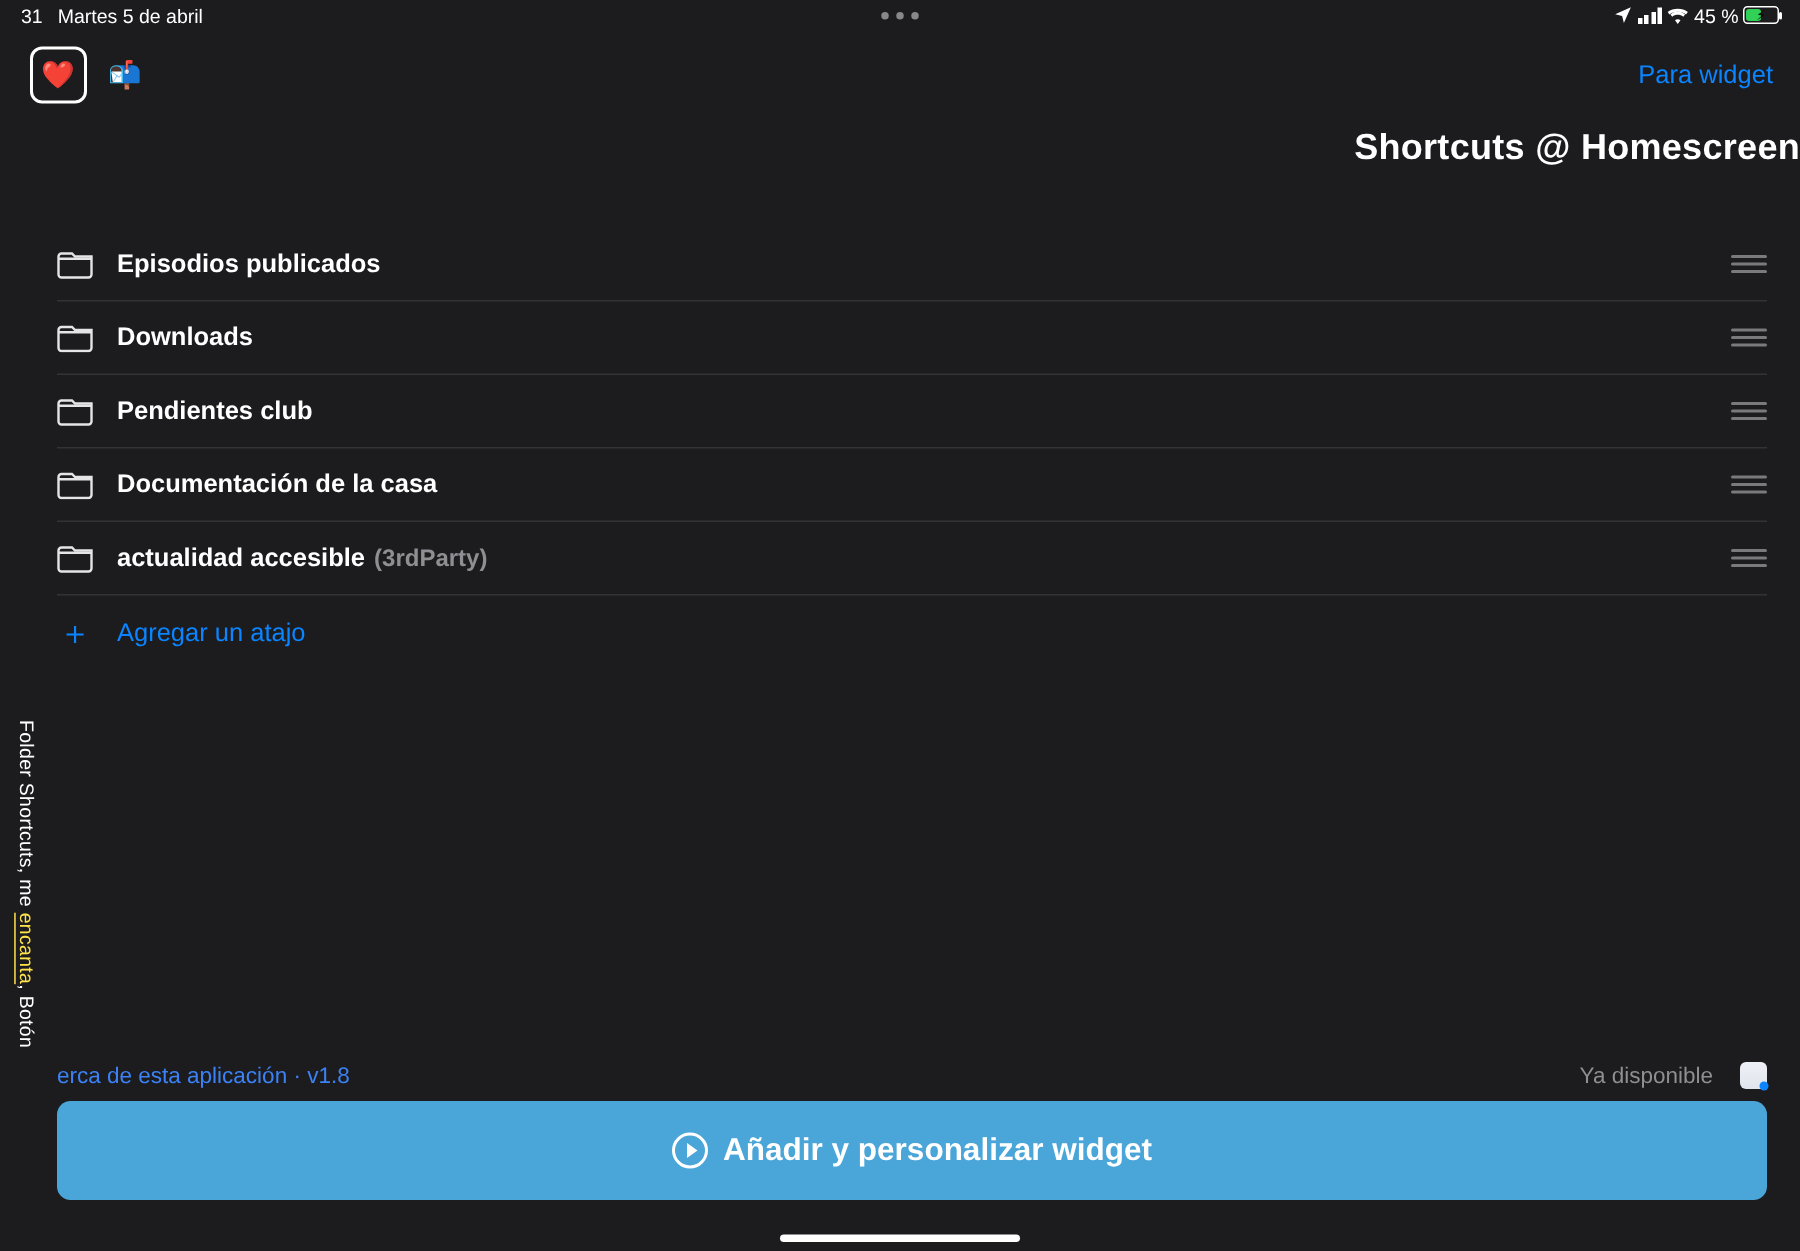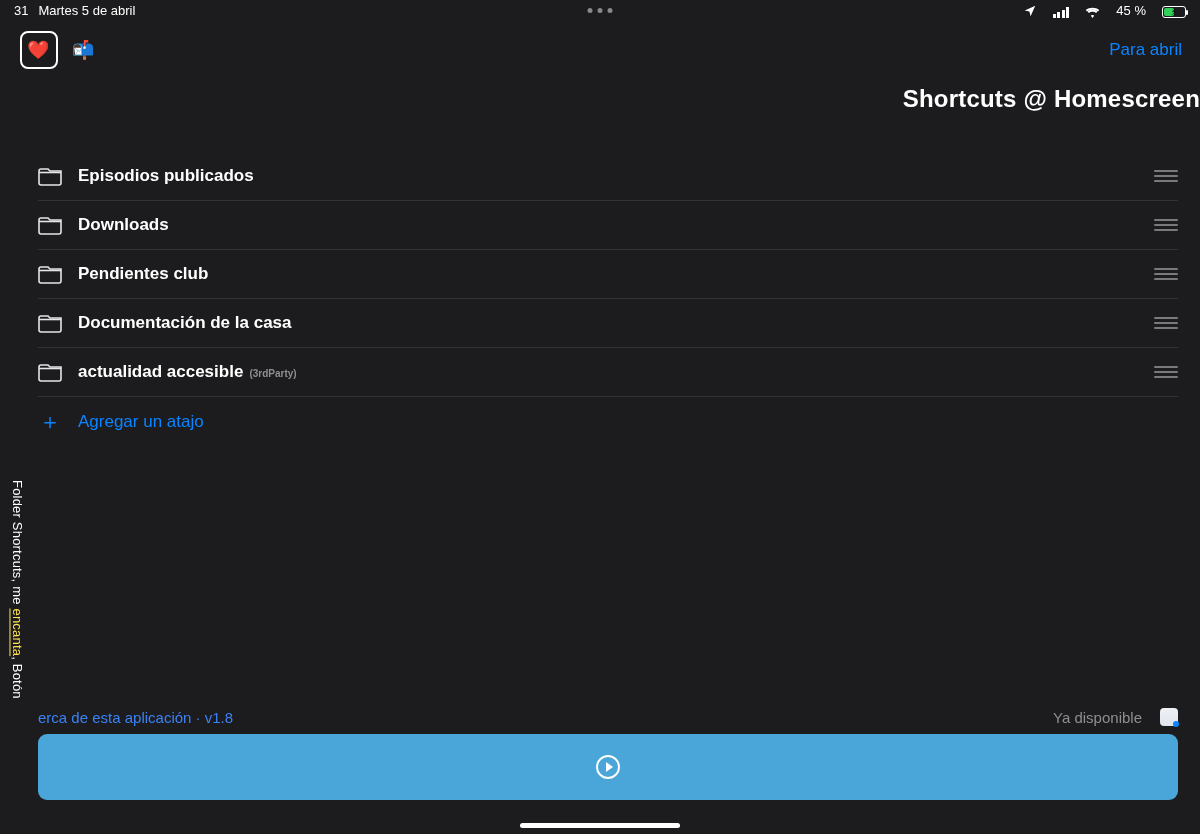--- a/index.html
+++ b/index.html
@@ -1,39 +1,39 @@
 <!DOCTYPE html>
 <html><head>
 <meta charset="utf-8">
 <style>
   * { margin: 0; padding: 0; box-sizing: border-box; -webkit-font-smoothing: antialiased; }
   html, body { width: 1200px; height: 834px; background: #1c1c1e; color: #fff; font-family: -apple-system, "Helvetica Neue", Arial, sans-serif; overflow: hidden; }
   
   
   .status-bar { position: absolute; top: 0; left: 0; right: 0; height: 20px; display: flex; align-items: center; font-size: 13px; font-weight: 500; padding: 0 14px; }
   .status-left { display: flex; gap: 10px; align-items: center; }
-  .status-right { margin-left: auto; display: flex; gap: 16px; align-items: flex-end; }
+  .status-right { margin-left: auto; display: flex; gap: 3px; align-items: center; }
   .status-num { }
   .ellipsis-dots { position: absolute; left: 50%; transform: translateX(-50%); display: flex; gap: 5px; }
   .ellipsis-dots span { width: 5px; height: 5px; background: #888; border-radius: 50%; display: block; }
   
   
   .toolbar { position: absolute; top: 28px; left: 0; right: 0; height: 44px; display: flex; align-items: center; padding: 0 18px 0 20px; }
   .heart-btn { width: 38px; height: 38px; border: 2px solid #fff; border-radius: 8px; display: flex; align-items: center; justify-content: center; font-size: 18px; }
   .mailbox { margin-left: 14px; font-size: 18px; }
   .edit-link { margin-left: auto; color: #0a84ff; font-size: 17px; }
   
   
   .page-title { position: absolute; top: 85px; left: 0; right: 0; text-align: right; font-size: 24px; font-weight: 700; letter-spacing: 0.2px; }
   
   
   .list { position: absolute; top: 152px; left: 38px; right: 22px; }
   .row { display: flex; align-items: center; height: 49px; border-bottom: 1px solid rgba(255,255,255,0.10); }
   .row .label { font-size: 17px; margin-left: 16px; font-weight: 700; white-space: nowrap; display: flex; align-items: baseline; gap: 6px; }
-  .row .subtle { color: #8e8e93; font-size: 10px; }
+  .row .subtle { color: #8e8e93; font-size: 16px; }
   .folder-icon { width: 24px; height: 20px; display: inline-flex; align-items: center; justify-content: center; flex-shrink: 0; }
   .folder-icon svg { width: 24px; height: 20px; stroke: #e5e5e7; fill: none; stroke-width: 1.6; }
   .drag-handle { margin-left: auto; width: 24px; height: 12px; display: flex; flex-direction: column; justify-content: space-between; opacity: 0.55; }
   .drag-handle span { display: block; height: 2px; background: #c7c7cc; border-radius: 1px; }
   
   .add-row { display: flex; align-items: center; height: 49px; color: #0a84ff; font-size: 17px; }
   .add-row .plus { width: 24px; text-align: center; font-size: 22px; font-weight: 500; line-height: 1; }
   .add-row .add-label { margin-left: 16px; }
   
   
@@ -108,21 +108,21 @@
   </div>
 </div>
 
 <div class="toolbar">
   <div class="heart-btn">
     <span>❤️</span>
   </div>
   <div class="mailbox">
     <span>📬</span>
   </div>
-  <div class="edit-link">Para abril</div>
+  <div class="edit-link">Para widget</div>
 </div>
 
 <div class="page-title">Shortcuts @ Homescreen</div>
 
 <div class="list">
   <div class="row">
     <span class="folder-icon">
         <svg viewBox="0 0 24 20">
           <path d="M2 3h7l2 2h11v12a2 2 0 0 1-2 2H2a2 2 0 0 1-2-2V5a2 2 0 0 1 2-2z" transform="translate(1 0)"></path>
           <line x1="1" y1="6.5" x2="23" y2="6.5"></line>
@@ -213,19 +213,20 @@
 </div>
 
 <div class="footer-left">erca de esta aplicación · v1.8</div>
 <div class="footer-right">
   <span>Ya disponible</span>
   <span class="swift-icon"></span>
 </div>
 
 <div class="big-btn">
   <span class="play-circle"></span>
+  <span>Añadir y personalizar widget</span>
 </div>
 
 <div class="side-caption">
   <span>Folder Shortcuts, me </span><span class="hl">encanta</span><span>, Botón</span>
 </div>
 
 <div class="home-indicator"></div>
 
 </body></html>

